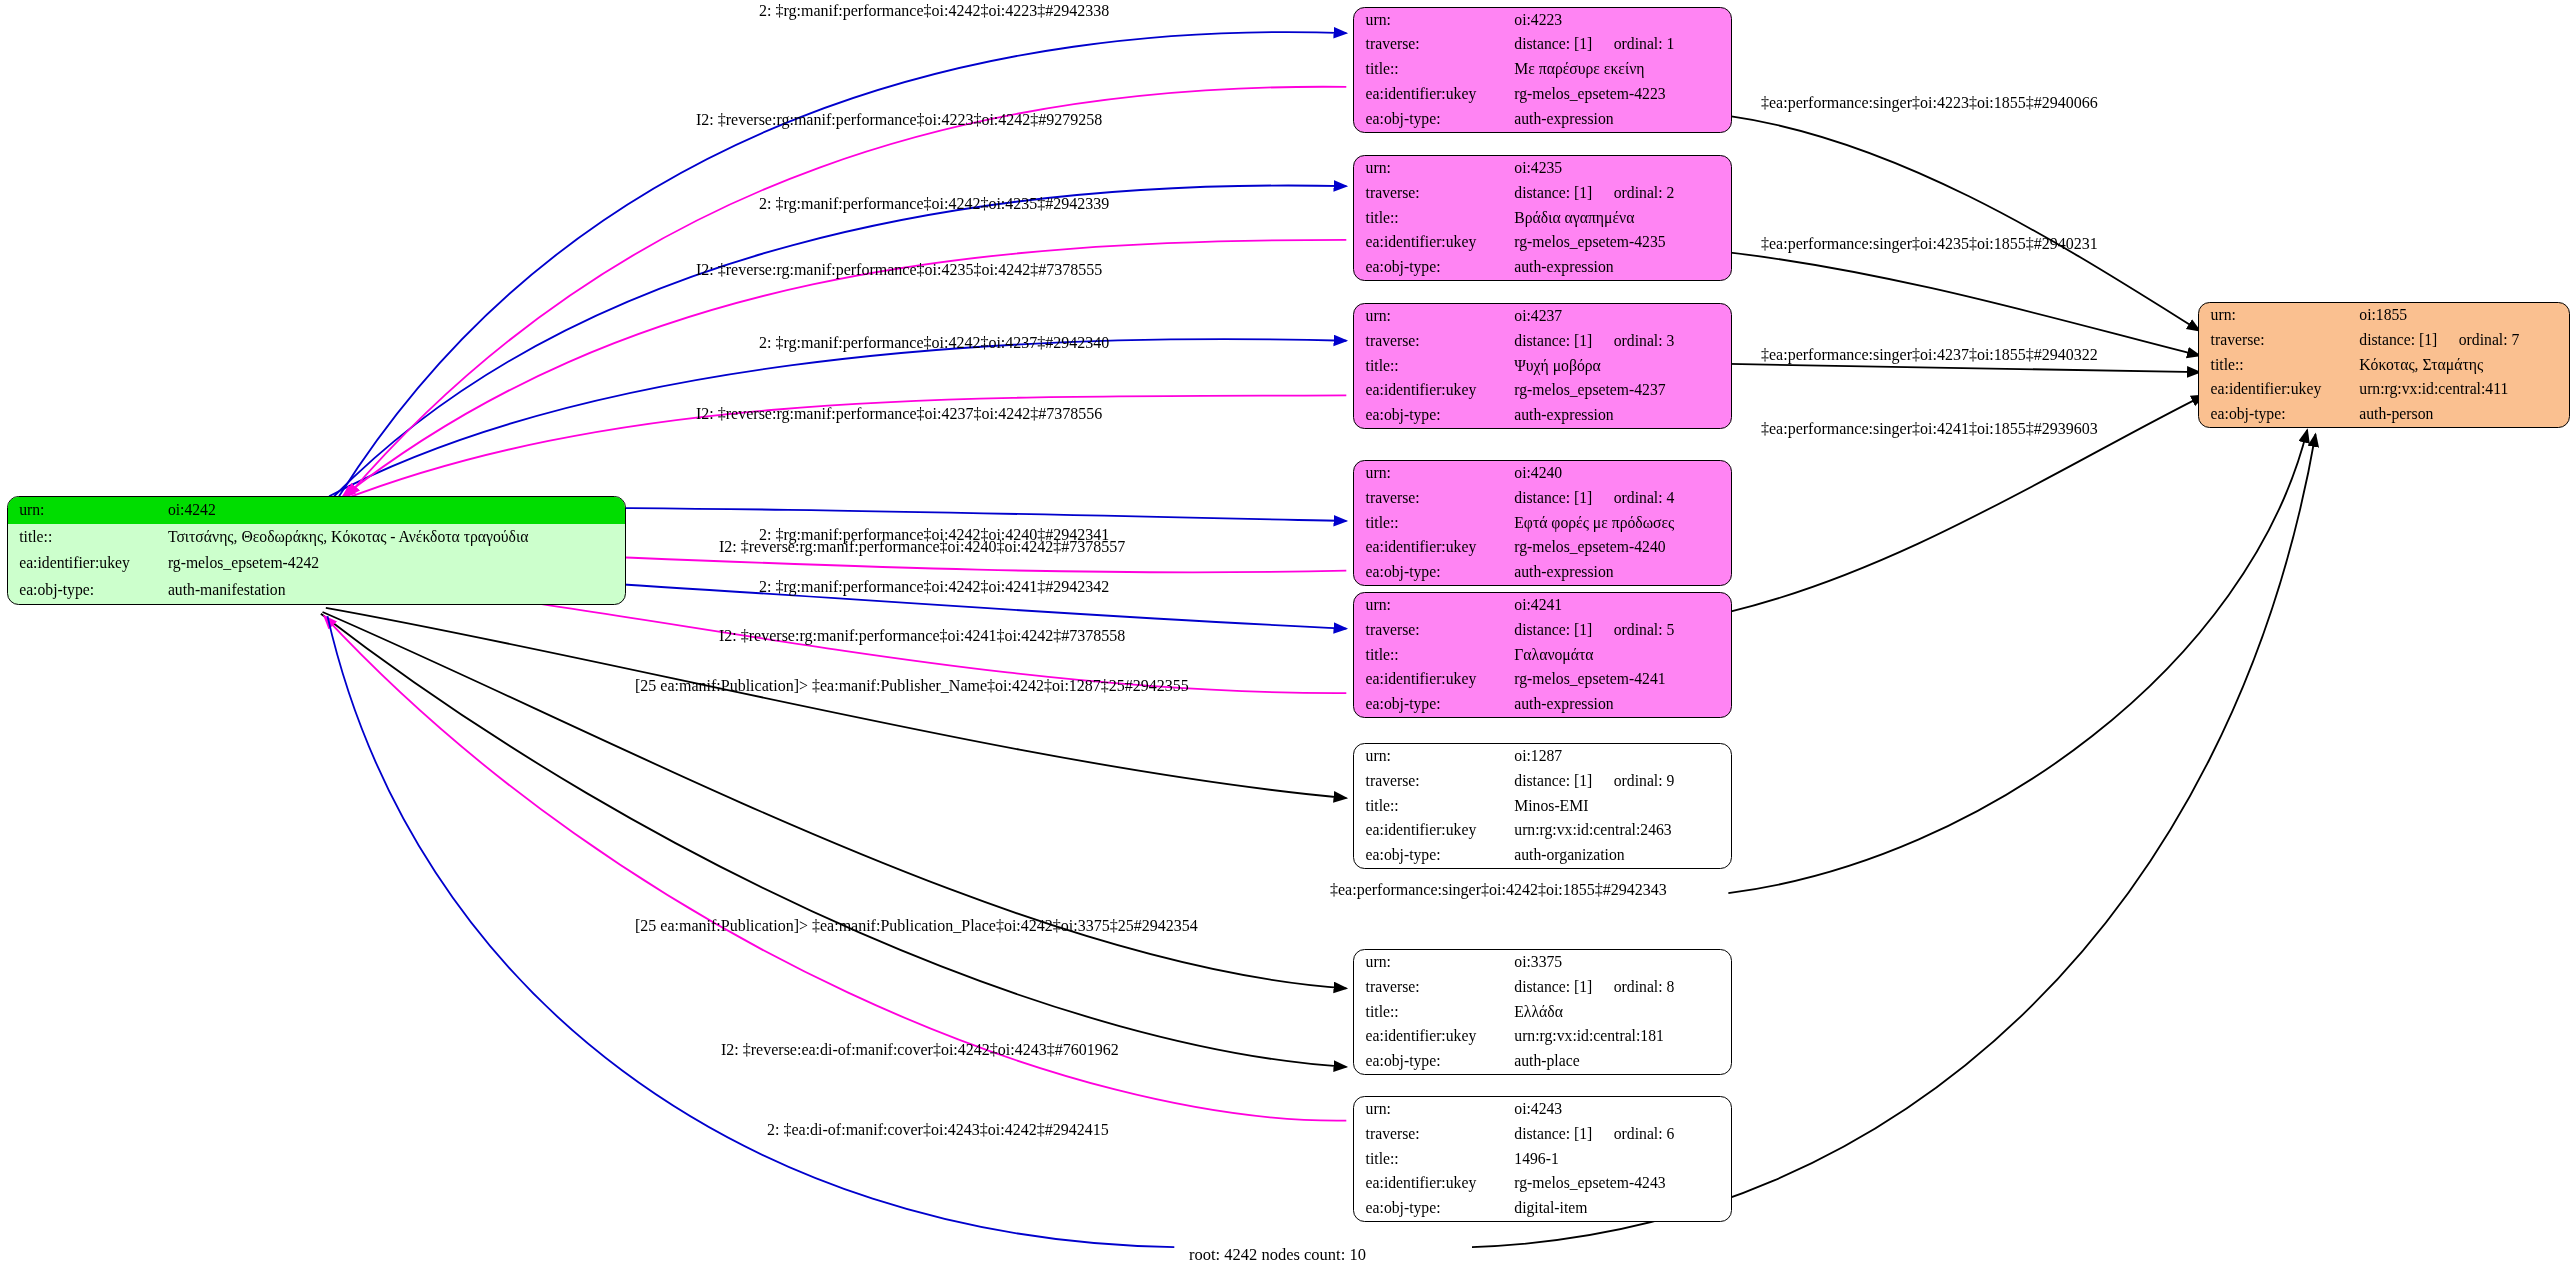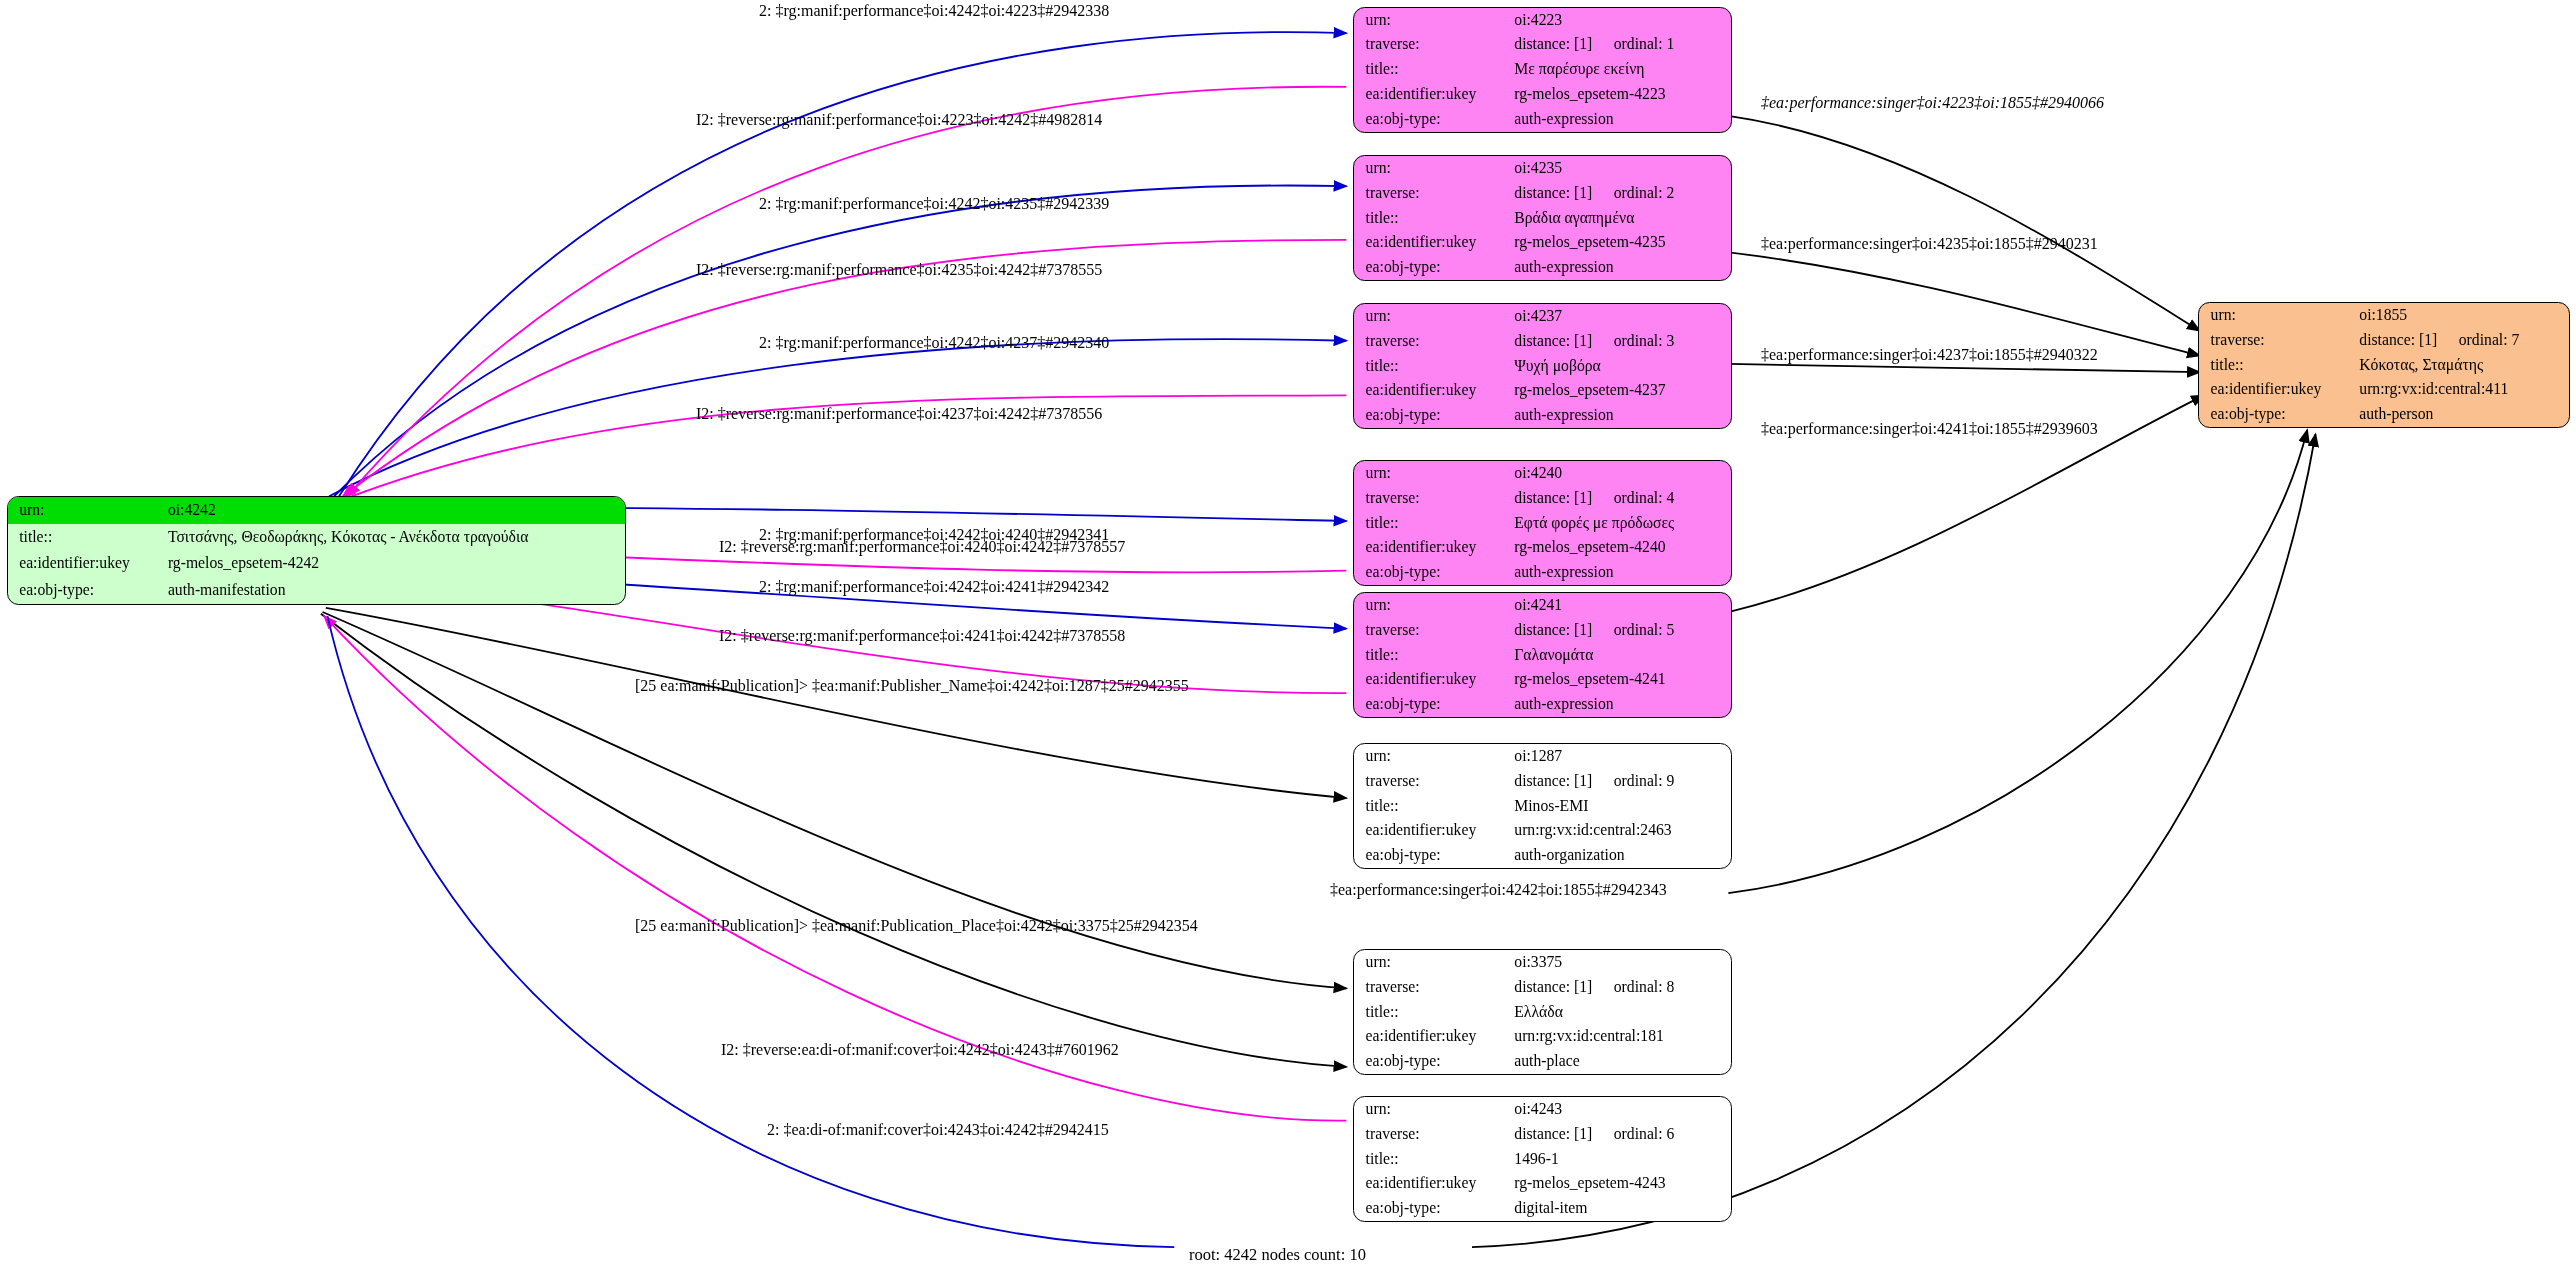--- a/index.html
+++ b/index.html
@@ -335,34 +335,34 @@
       </tr>
       <tr>
         <td class="k">ea:obj-type:</td>
         <td class="v">auth-person</td>
       </tr>
     </tbody>
       </table>
   </div>
 
   <div class="edge-label" style="left:759px;top:1.7px;">2: ‡rg:manif:performance‡oi:4242‡oi:4223‡#2942338</div>
-  <div class="edge-label" style="left:696px;top:111px;">I2: ‡reverse:rg:manif:performance‡oi:4223‡oi:4242‡#4982814</div>
+  <div class="edge-label" style="left:696px;top:111px;">I2: ‡reverse:rg:manif:performance‡oi:4223‡oi:4242‡#9279258</div>
   <div class="edge-label" style="left:759px;top:195px;">2: ‡rg:manif:performance‡oi:4242‡oi:4235‡#2942339</div>
   <div class="edge-label" style="left:696px;top:261px;text-align:right;">I2: ‡reverse:rg:manif:performance‡oi:4235‡oi:4242‡#7378555</div>
   <div class="edge-label" style="left:759px;top:334px;">2: ‡rg:manif:performance‡oi:4242‡oi:4237‡#2942340</div>
   <div class="edge-label" style="left:696px;top:405px;text-align:right;">I2: ‡reverse:rg:manif:performance‡oi:4237‡oi:4242‡#7378556</div>
   <div class="edge-label" style="left:759px;top:526px;">2: ‡rg:manif:performance‡oi:4242‡oi:4240‡#2942341</div>
   <div class="edge-label" style="left:719px;top:538px;">I2: ‡reverse:rg:manif:performance‡oi:4240‡oi:4242‡#7378557</div>
   <div class="edge-label" style="left:759px;top:578px;">2: ‡rg:manif:performance‡oi:4242‡oi:4241‡#2942342</div>
   <div class="edge-label" style="left:719px;top:627px;">I2: ‡reverse:rg:manif:performance‡oi:4241‡oi:4242‡#7378558</div>
   <div class="edge-label" style="left:635px;top:677px;">[25 ea:manif:Publication]&gt; ‡ea:manif:Publisher_Name‡oi:4242‡oi:1287‡25#2942355</div>
   <div class="edge-label" style="left:635px;top:917px;">[25 ea:manif:Publication]&gt; ‡ea:manif:Publication_Place‡oi:4242‡oi:3375‡25#2942354</div>
   <div class="edge-label" style="left:721px;top:1041px;">I2: ‡reverse:ea:di-of:manif:cover‡oi:4242‡oi:4243‡#7601962</div>
   <div class="edge-label" style="left:767px;top:1121px;">2: ‡ea:di-of:manif:cover‡oi:4243‡oi:4242‡#2942415</div>
-  <div class="edge-label" style="left:1761px;top:94px;font-style:italic;">‡ea:performance:singer‡oi:4223‡oi:1855‡#2940066</div>
+  <div class="edge-label" style="left:1761px;top:94px;">‡ea:performance:singer‡oi:4223‡oi:1855‡#2940066</div>
   <div class="edge-label" style="left:1761px;top:235px;">‡ea:performance:singer‡oi:4235‡oi:1855‡#2940231</div>
   <div class="edge-label" style="left:1761px;top:346px;">‡ea:performance:singer‡oi:4237‡oi:1855‡#2940322</div>
   <div class="edge-label" style="left:1761px;top:420px;">‡ea:performance:singer‡oi:4241‡oi:1855‡#2939603</div>
   <div class="edge-label" style="left:1330px;top:881px;">‡ea:performance:singer‡oi:4242‡oi:1855‡#2942343</div>
 
   <div class="footer" style="left:1181px;top:1245px;margin-left:8px;">root: 4242 nodes count: 10</div>
 </div>
 
 
 </body></html>

